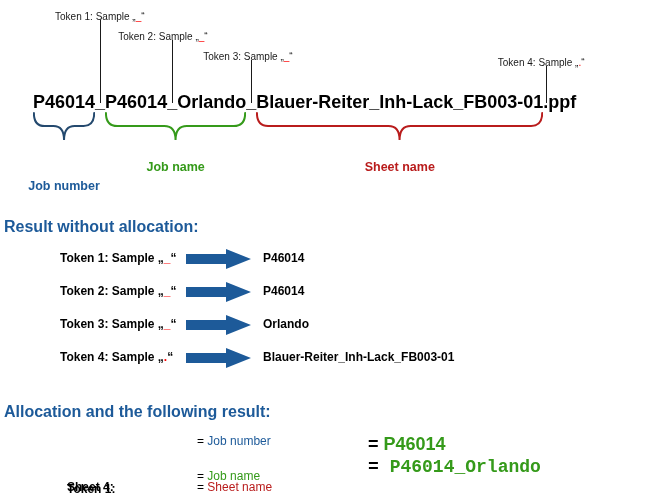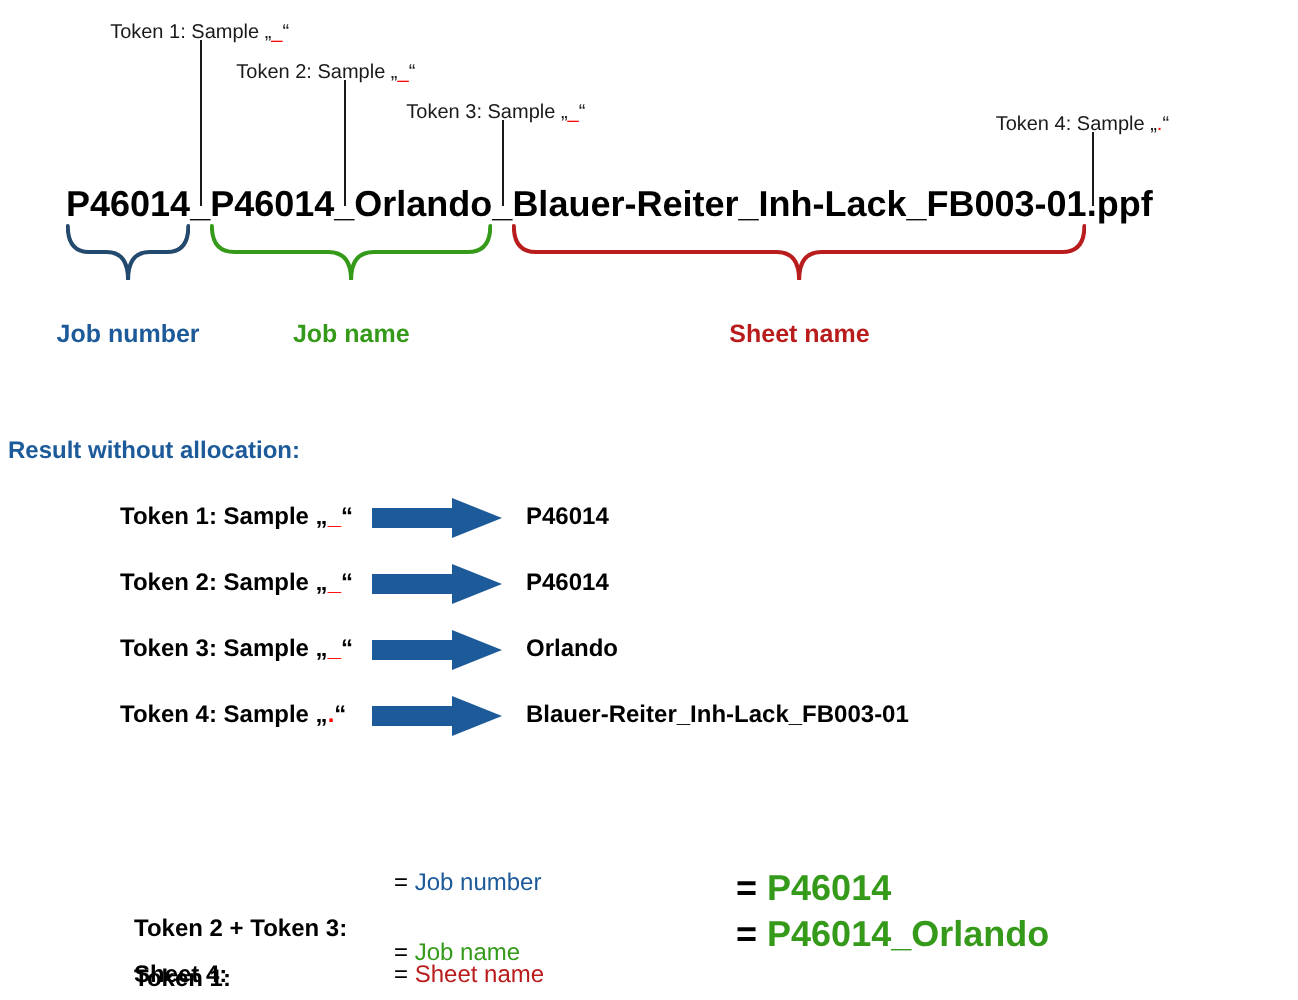--- a/index.html
+++ b/index.html
@@ -23,26 +23,26 @@
   .callout .red-sep{color:#ff0000;}
   
   .brace-wrap{position:absolute;top:21px;left:0;right:0;height:30px;pointer-events:none;}
   .brace-wrap svg{display:block;width:100%;height:30px;}
   .brace-wrap path{fill:none;stroke:currentColor;stroke-width:2;stroke-linecap:round;vector-effect:non-scaling-stroke;}
   .brace-label{
     position:absolute;top:44px;left:50%;transform:translateX(-50%);
     white-space:nowrap;font-size:12.5px;font-weight:bold;
   }
   .c-navy{color:#24496e;}
-  .c-dark{color:#1d5a99;}
+  .c-dark{color:#1d5a99;margin-top:19px;}
   .c-green{color:#359a1a;}
   .c-lblue{color:#b91c1c;}
   .c-red{color:#ff0000;}
   
-  .heading{position:absolute;left:4px;font-size:12px;font-weight:bold;color:#1d5a99;white-space:nowrap;}
+  .heading{position:absolute;left:4px;font-size:16px;font-weight:bold;color:#1d5a99;white-space:nowrap;}
   .row-label{position:absolute;left:60px;font-size:12px;font-weight:bold;color:#000;white-space:nowrap;}
   .row-arrow{position:absolute;left:186px;width:66px;height:22px;}
   .row-value{position:absolute;left:263px;font-size:12px;font-weight:bold;color:#000;white-space:nowrap;}
   .alloc-token{position:absolute;left:67px;font-size:12px;font-weight:bold;color:#000;white-space:nowrap;}
   .alloc-field{position:absolute;left:197px;font-size:12px;font-weight:normal;white-space:nowrap;}
   .alloc-value{position:absolute;left:368px;font-size:18px;font-weight:bold;white-space:nowrap;}
   .alloc-field .eq,.alloc-value .eq{color:#000;}
 </style>
 </head>
 <body>
@@ -130,25 +130,25 @@
       <polygon points="0,6 40,6 40,1 65,11 40,21 40,16 0,16" fill="#1d5a99"></polygon>
     </svg>
   <div class="row-value" style="top:317px;">Orlando</div>
 
   <div class="row-label" style="top:350px;"><span>Token 4: Sample „</span><span class="c-red">.</span><span>“</span></div>
   <svg class="row-arrow" style="top:347px;" viewBox="0 0 66 22">
       <polygon points="0,6 40,6 40,1 65,11 40,21 40,16 0,16" fill="#1d5a99"></polygon>
     </svg>
   <div class="row-value" style="top:350px;">Blauer-Reiter_Inh-Lack_FB003-01</div>
 
+  <div class="heading" style="top:403px;">Allocation and the following result:</div>
 
   <div class="alloc-token" style="top:434px;margin-top:48px;">Token 1:</div>
   <div class="alloc-field" style="top:434px;"><span class="eq">=</span> <span class="c-dark">Job number</span></div>
   <div class="alloc-value" style="top:434px;"><span class="eq">=</span> <span class="c-green">P46014</span></div>
 
-  <div class="alloc-token" style="top:457px;">Token 2 + Token 3:</div>
   <div class="alloc-field" style="top:457px;margin-top:12px;"><span class="eq">=</span> <span class="c-green">Job name</span></div>
-  <div class="alloc-value" style="top:457px;"><span class="eq">=</span> <span class="c-green">P46014_Orlando</span></div>
+  <div class="alloc-value" style="top:457px;font-family:Liberation Mono, monospace;"><span class="eq">=</span> <span class="c-green">P46014_Orlando</span></div>
 
   <div class="alloc-token" style="top:480px;">Sheet 4:</div>
   <div class="alloc-field" style="top:480px;"><span class="eq">=</span> <span class="c-lblue">Sheet name</span></div>
 
 </div>
 
 </body></html>

